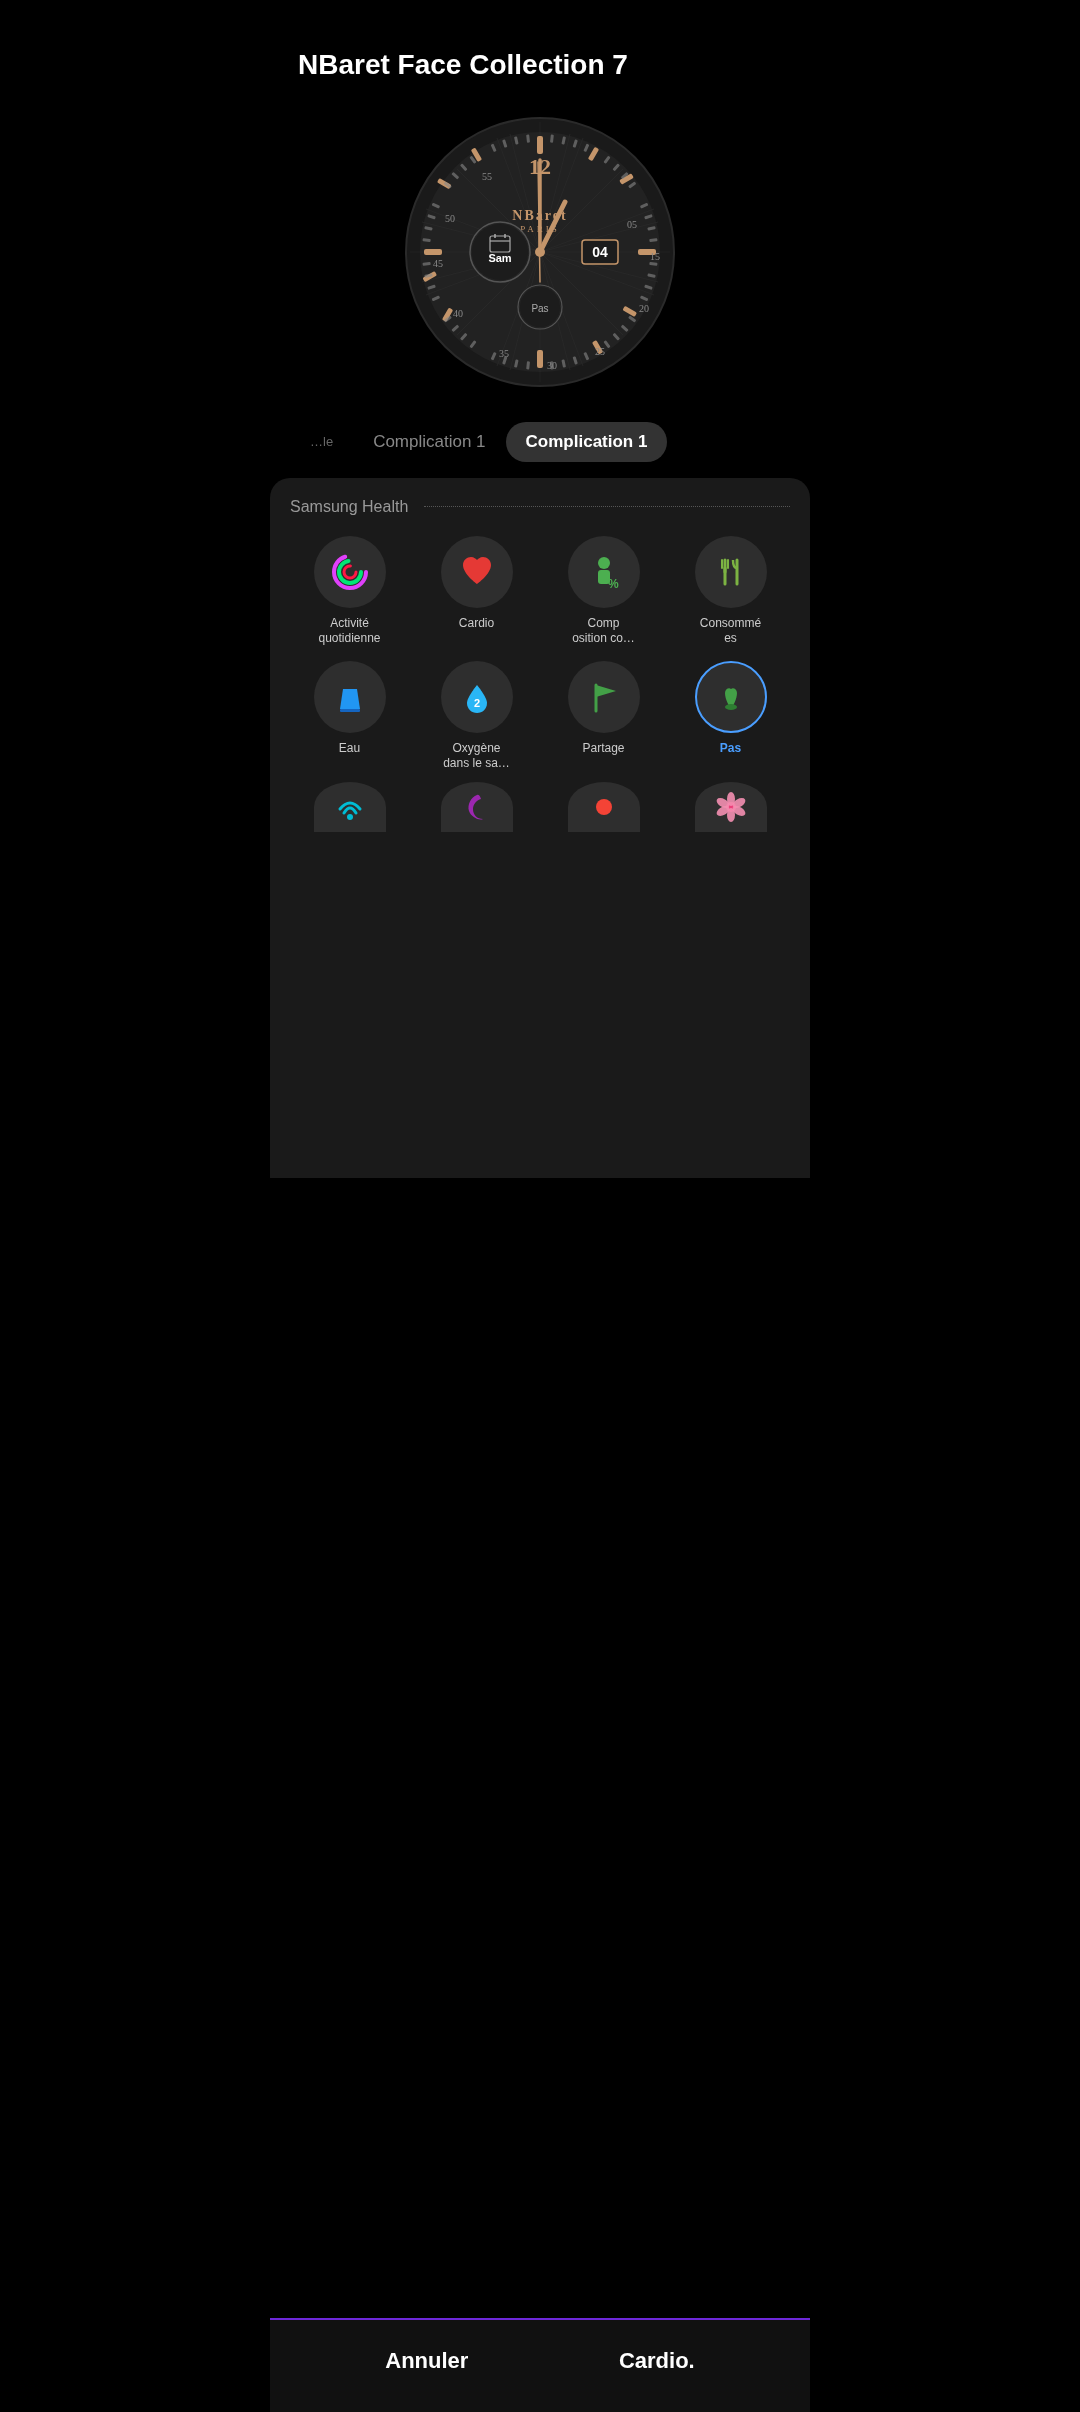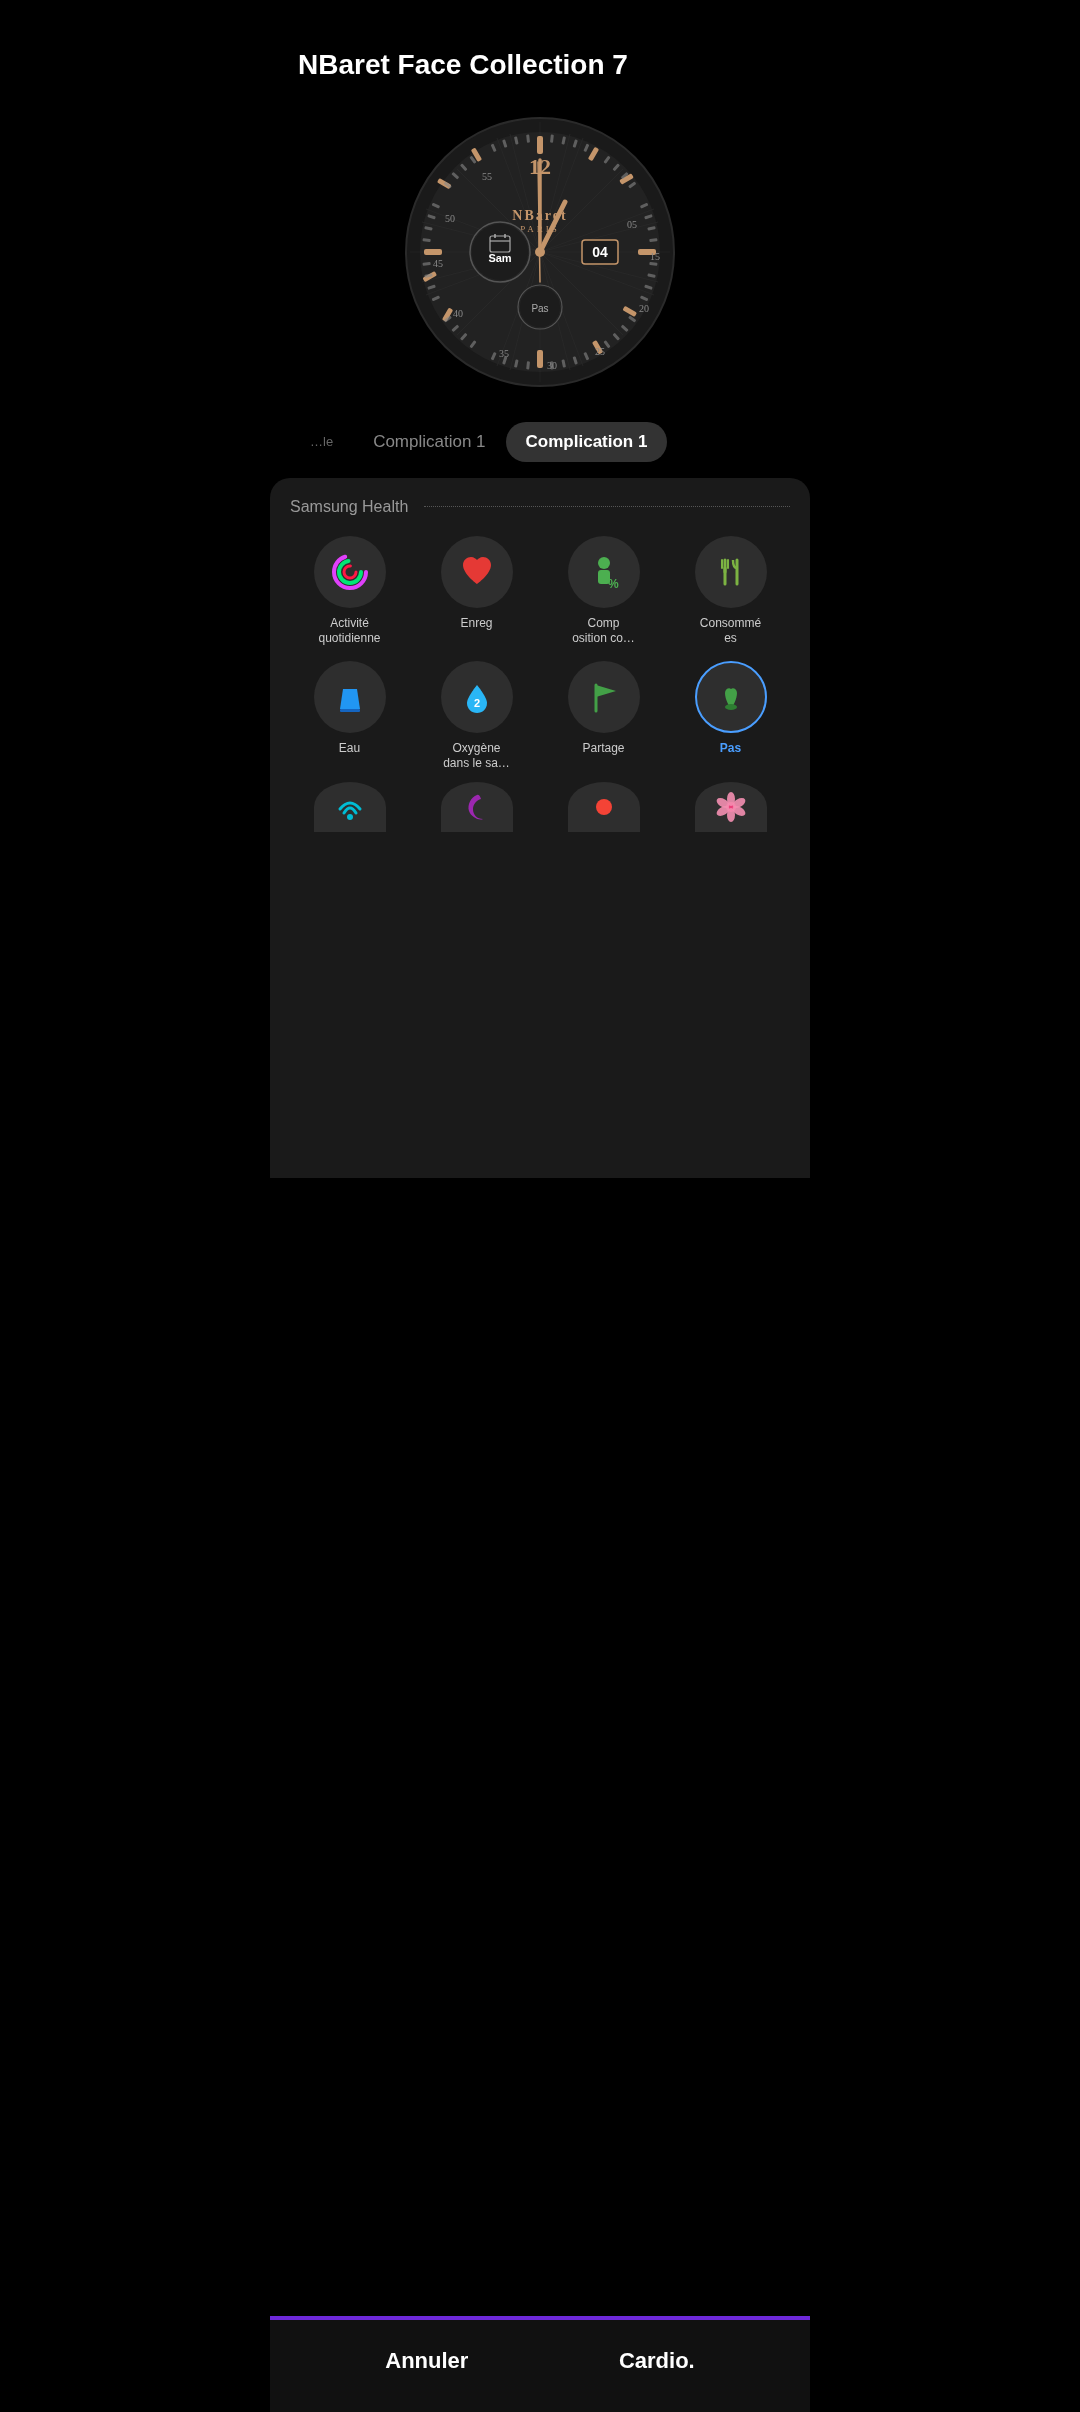--- a/index.html
+++ b/index.html
@@ -138,21 +138,21 @@
       bottom: 0;
       left: 50%;
       transform: translateX(-50%);
       width: 100%;
       max-width: 540px;
       background: #111;
       display: flex;
       justify-content: space-around;
       align-items: center;
       padding: 20px 40px 30px;
-      border-top: 4px solid #6d28d9;
+      border-top: 2px solid #6d28d9;
     }
     .bottom-btn {
       font-size: 22px;
       font-weight: 700;
       cursor: pointer;
       background: none;
       border: none;
       color: #fff;
       padding: 8px 20px;
     }
@@ -363,21 +363,21 @@
       </div>
       <span class="grid-label">Activité<br>quotidienne</span>
     </div>
 
     <div class="grid-item">
       <div class="grid-icon">
         <svg width="40" height="40" viewBox="0 0 40 40">
           <path d="M20 32 C20 32 6 22 6 13 C6 8 10 5 14 5 C17 5 19 7 20 8 C21 7 23 5 26 5 C30 5 34 8 34 13 C34 22 20 32 20 32Z" fill="#e53935"></path>
         </svg>
       </div>
-      <span class="grid-label">Enreg</span>
+      <span class="grid-label">Cardio</span>
     </div>
 
     <div class="grid-item">
       <div class="grid-icon">
         <svg width="40" height="40" viewBox="0 0 40 40">
 
           <circle cx="20" cy="11" r="6" fill="#4caf50"></circle>
           <rect x="14" y="18" width="12" height="14" rx="3" fill="#4caf50"></rect>
 
           <text x="24" y="36" font-size="12" fill="#4caf50" font-weight="800">%</text>

